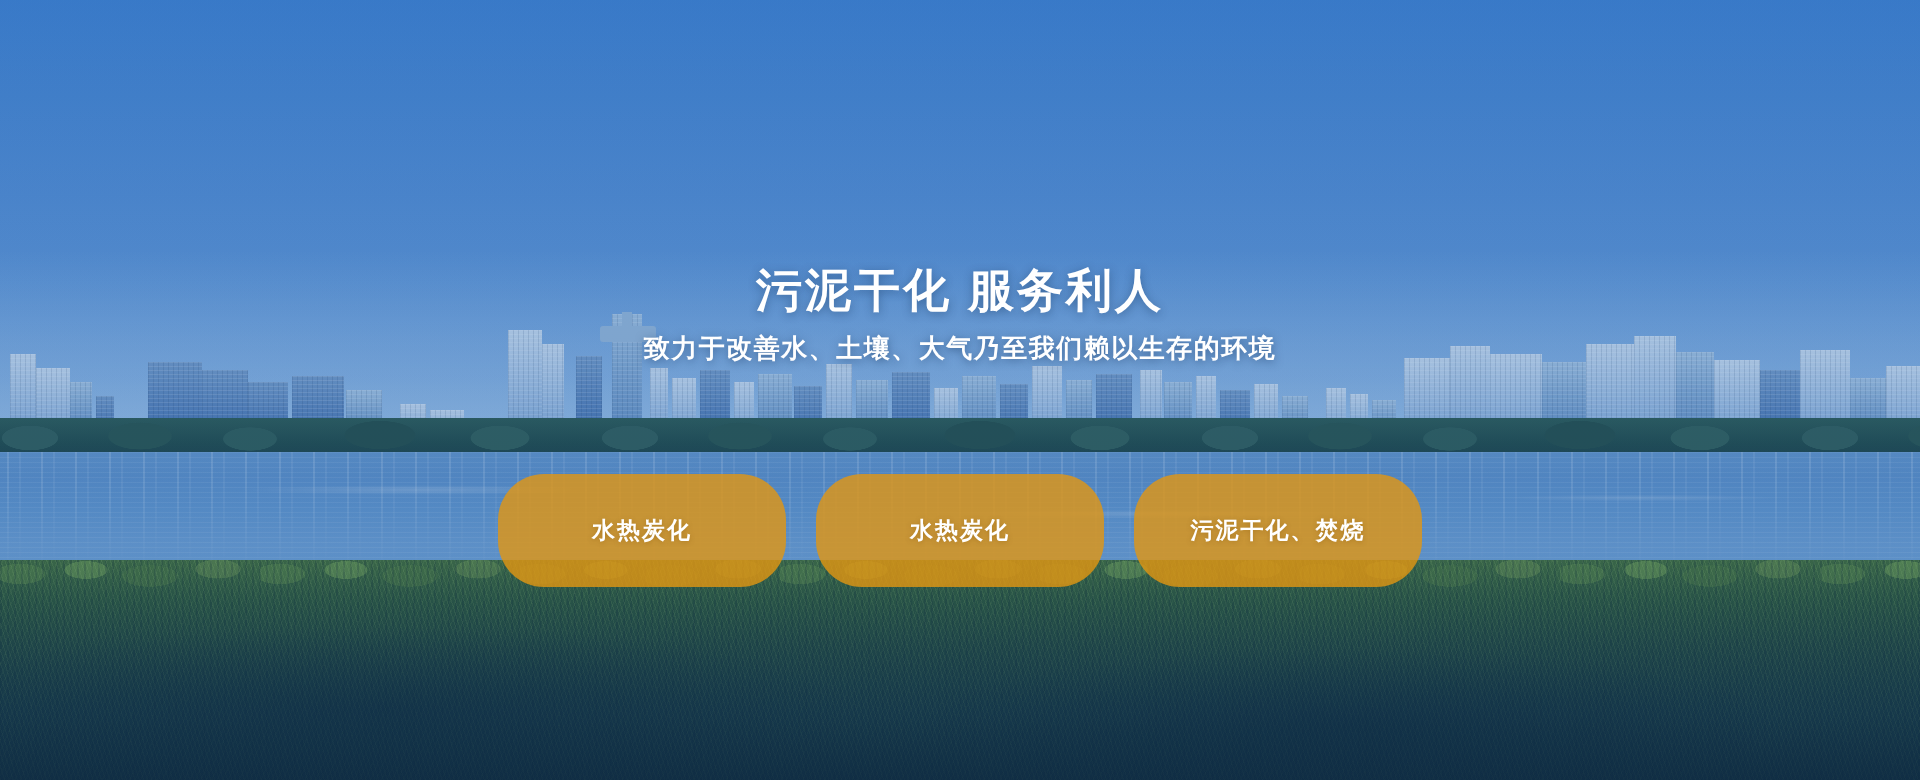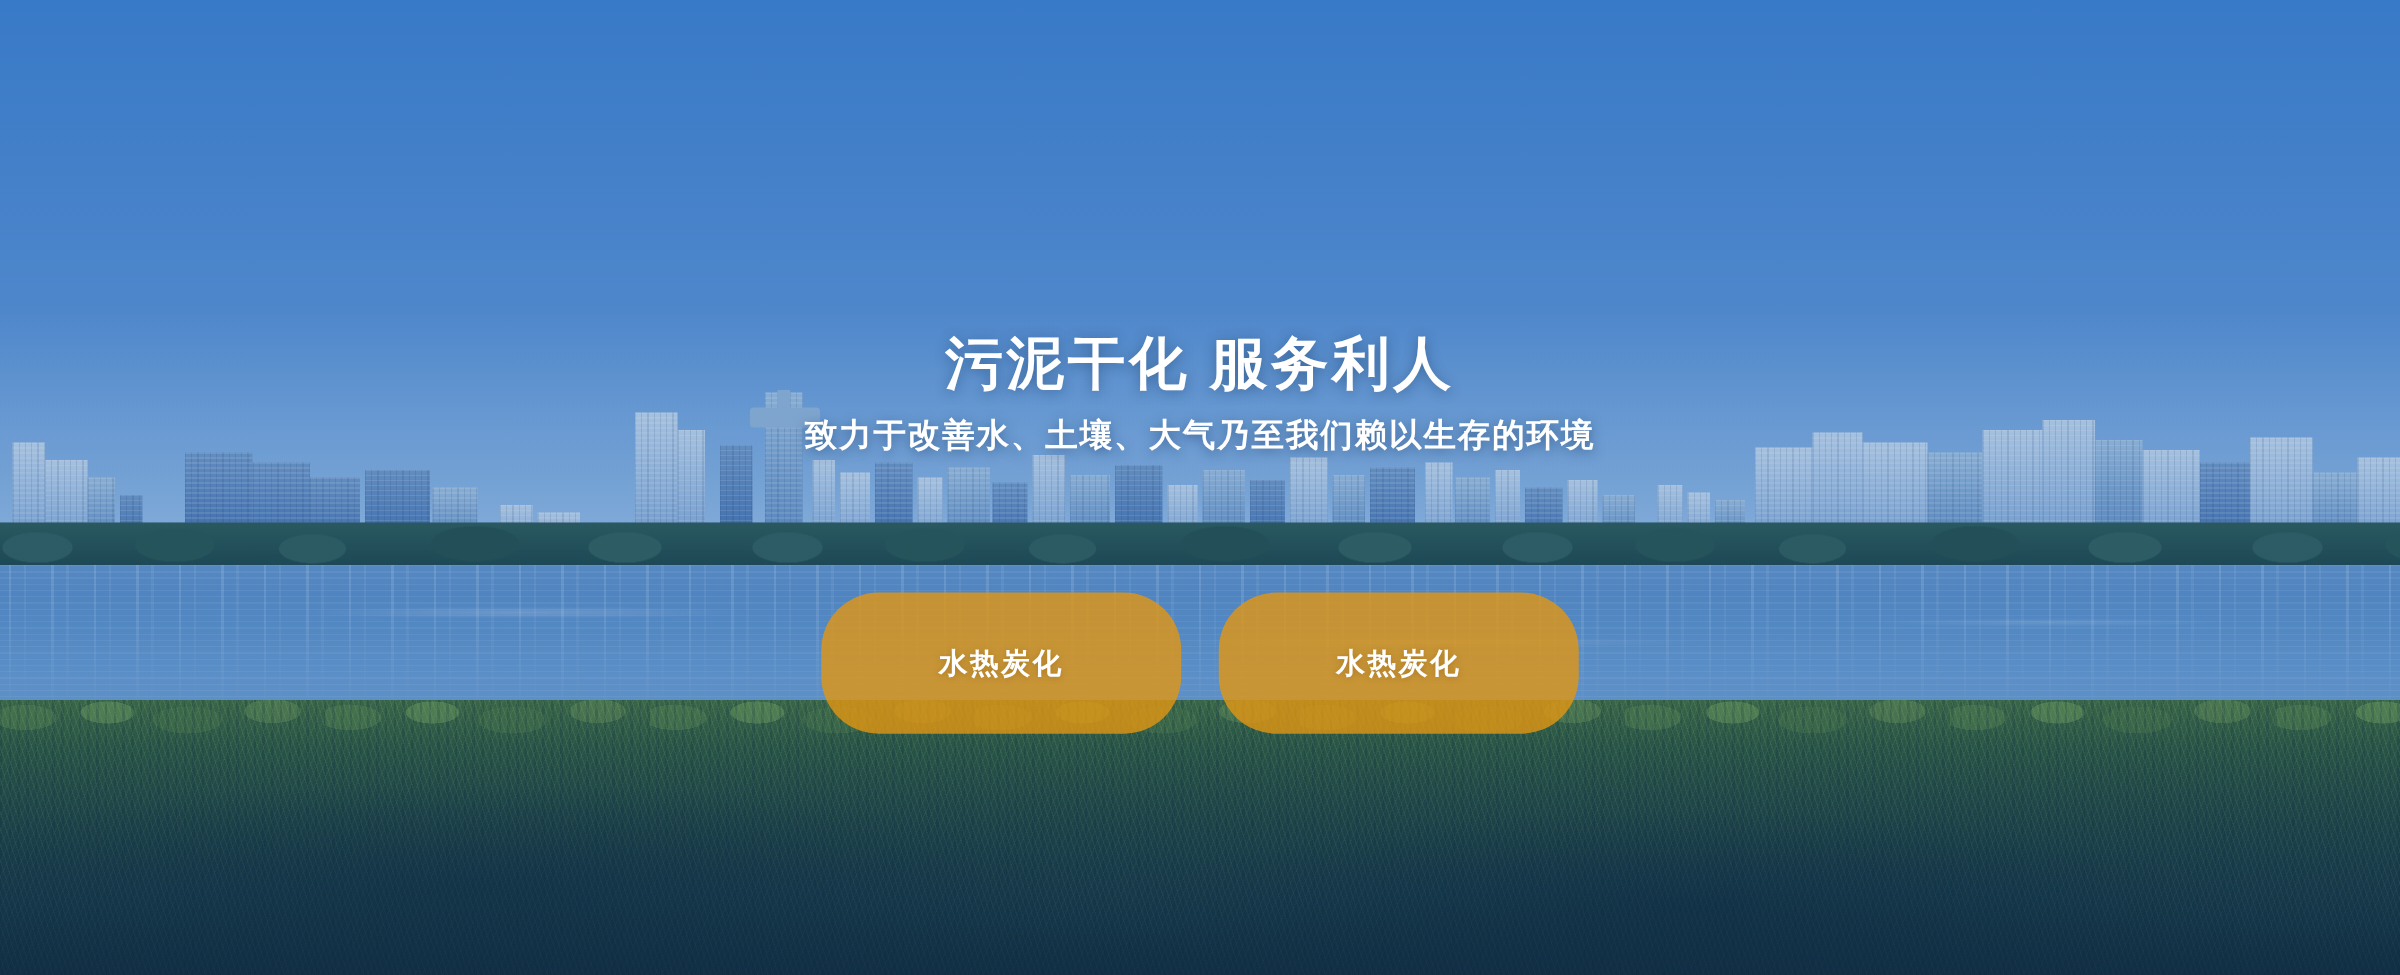--- a/index.html
+++ b/index.html
@@ -266,15 +266,18 @@
     <div class="subheadline">致力于改善水、土壤、大气乃至我们赖以生存的环境</div>
   </div>
 
   <div class="btn-row">
     <button class="pill">
       <span>水热炭化</span>
     </button>
     <button class="pill">
       <span>水热炭化</span>
     </button>
+    <button class="pill">
+      <span>污泥干化、焚烧</span>
+    </button>
   </div>
 
 </div>
 
 </body></html>

